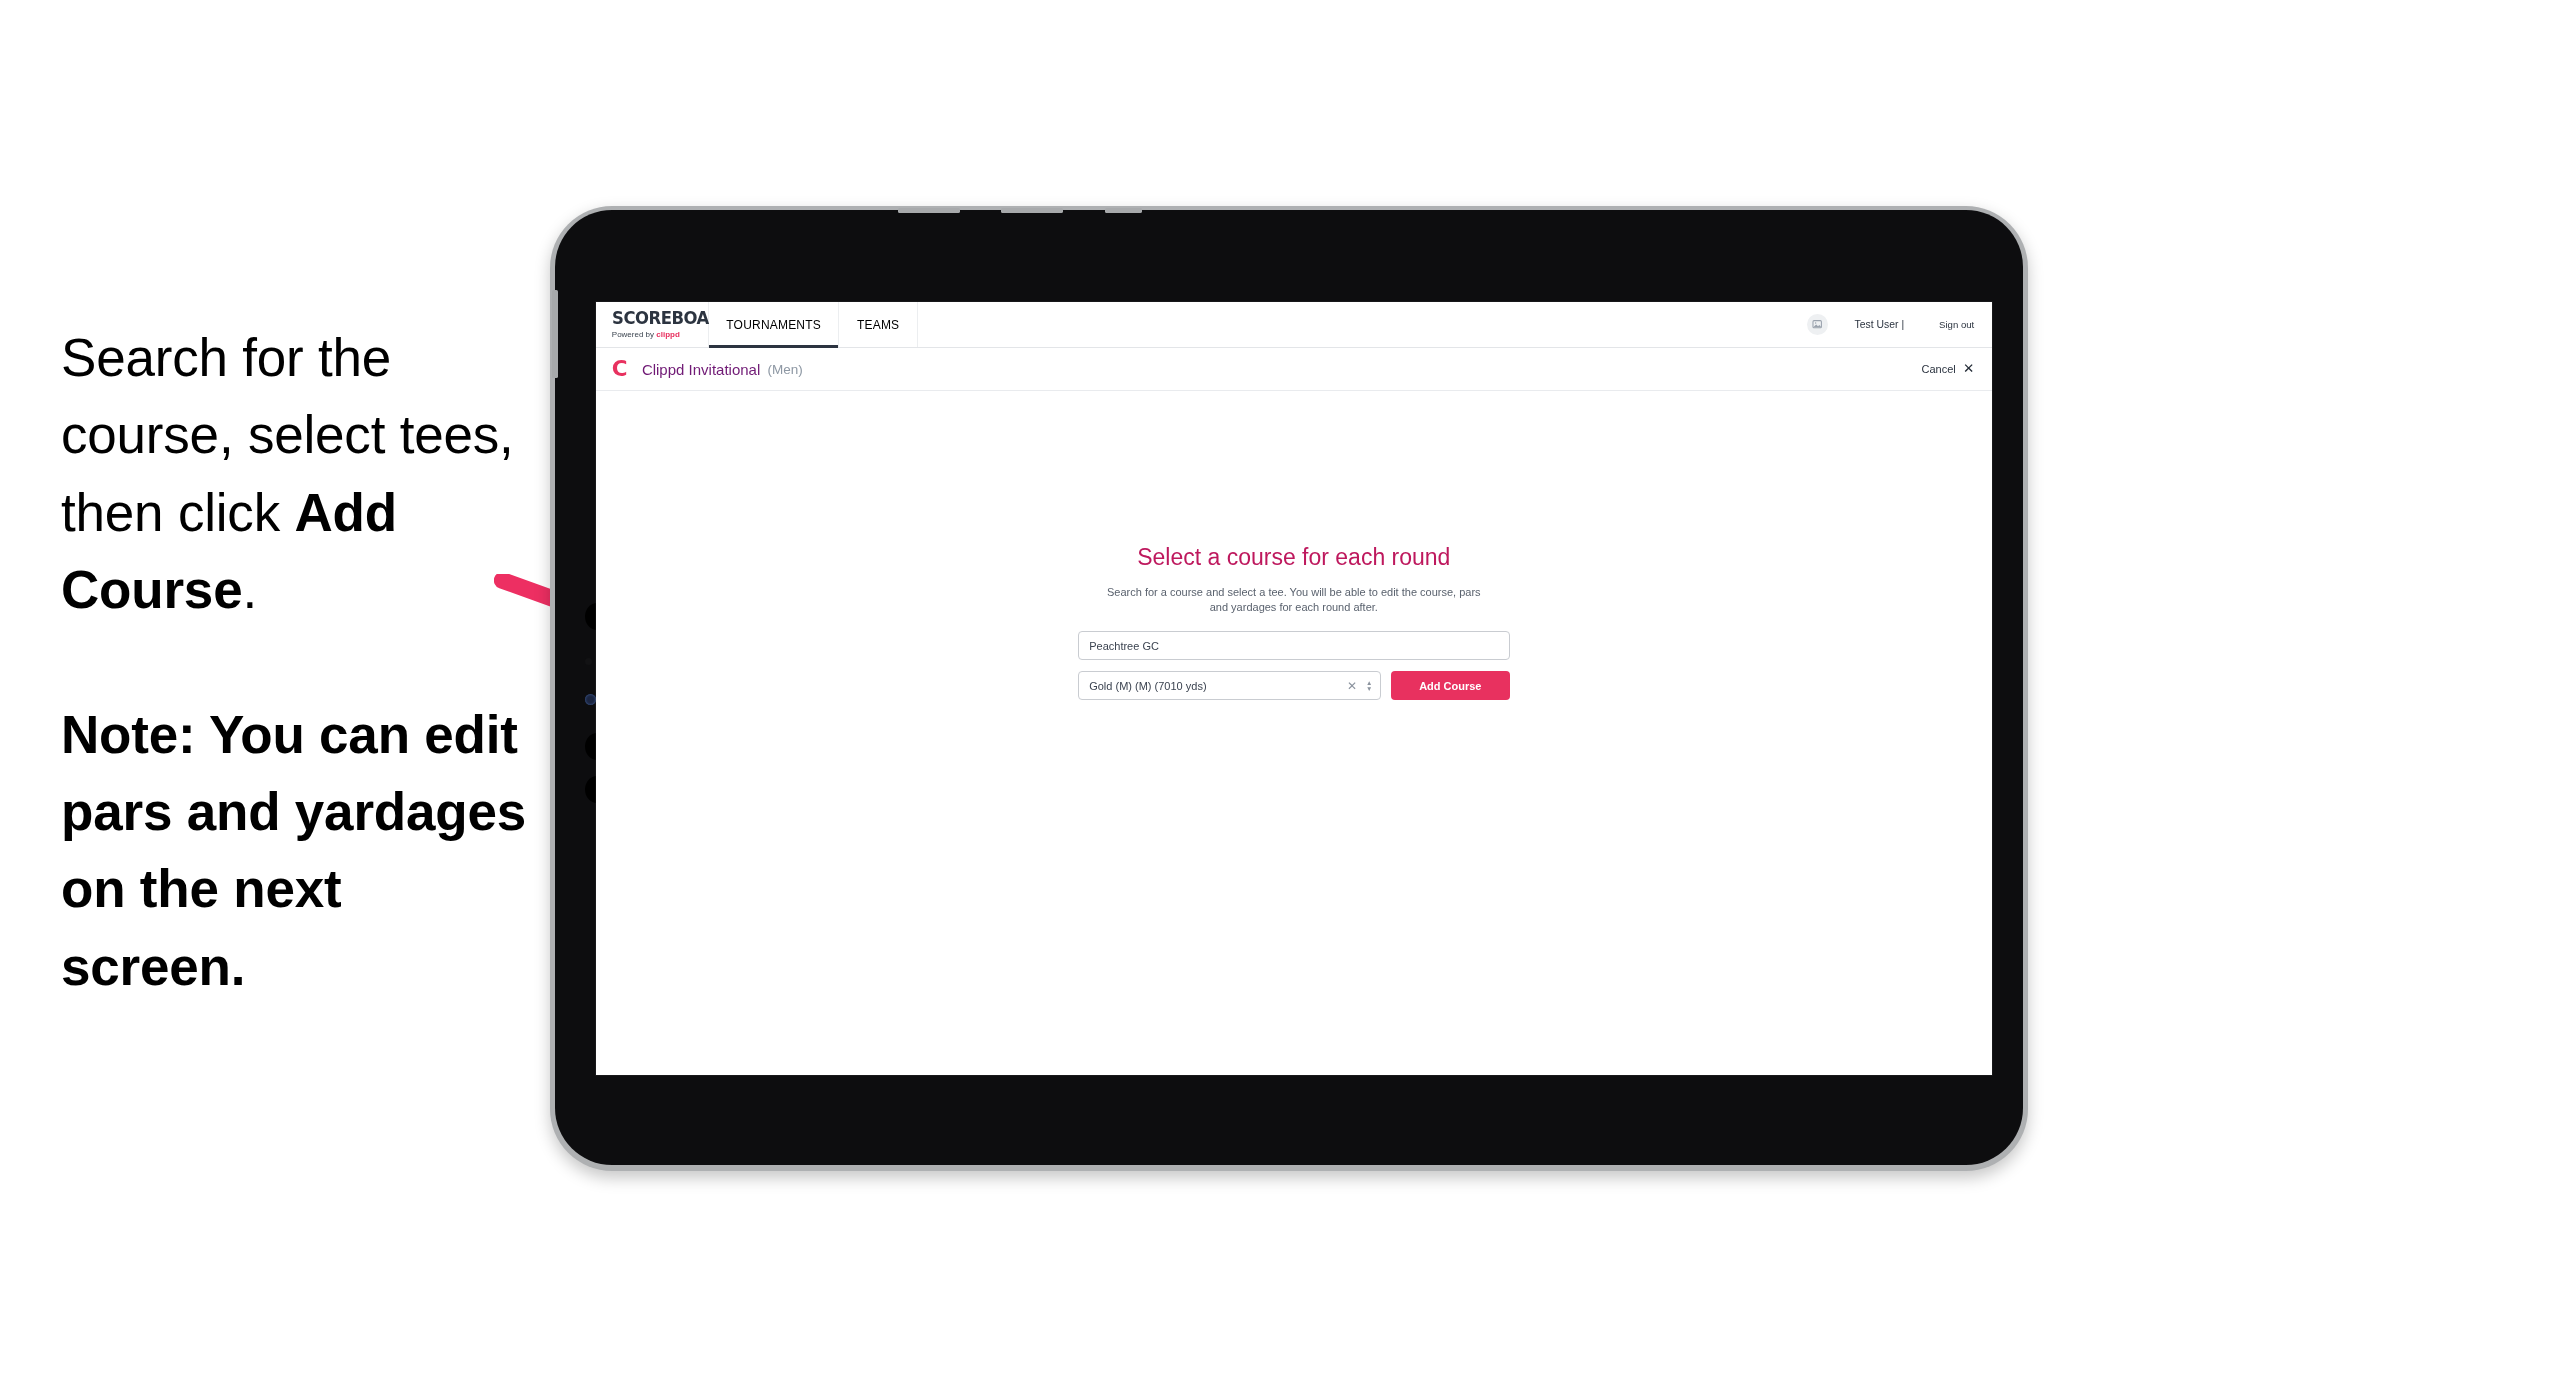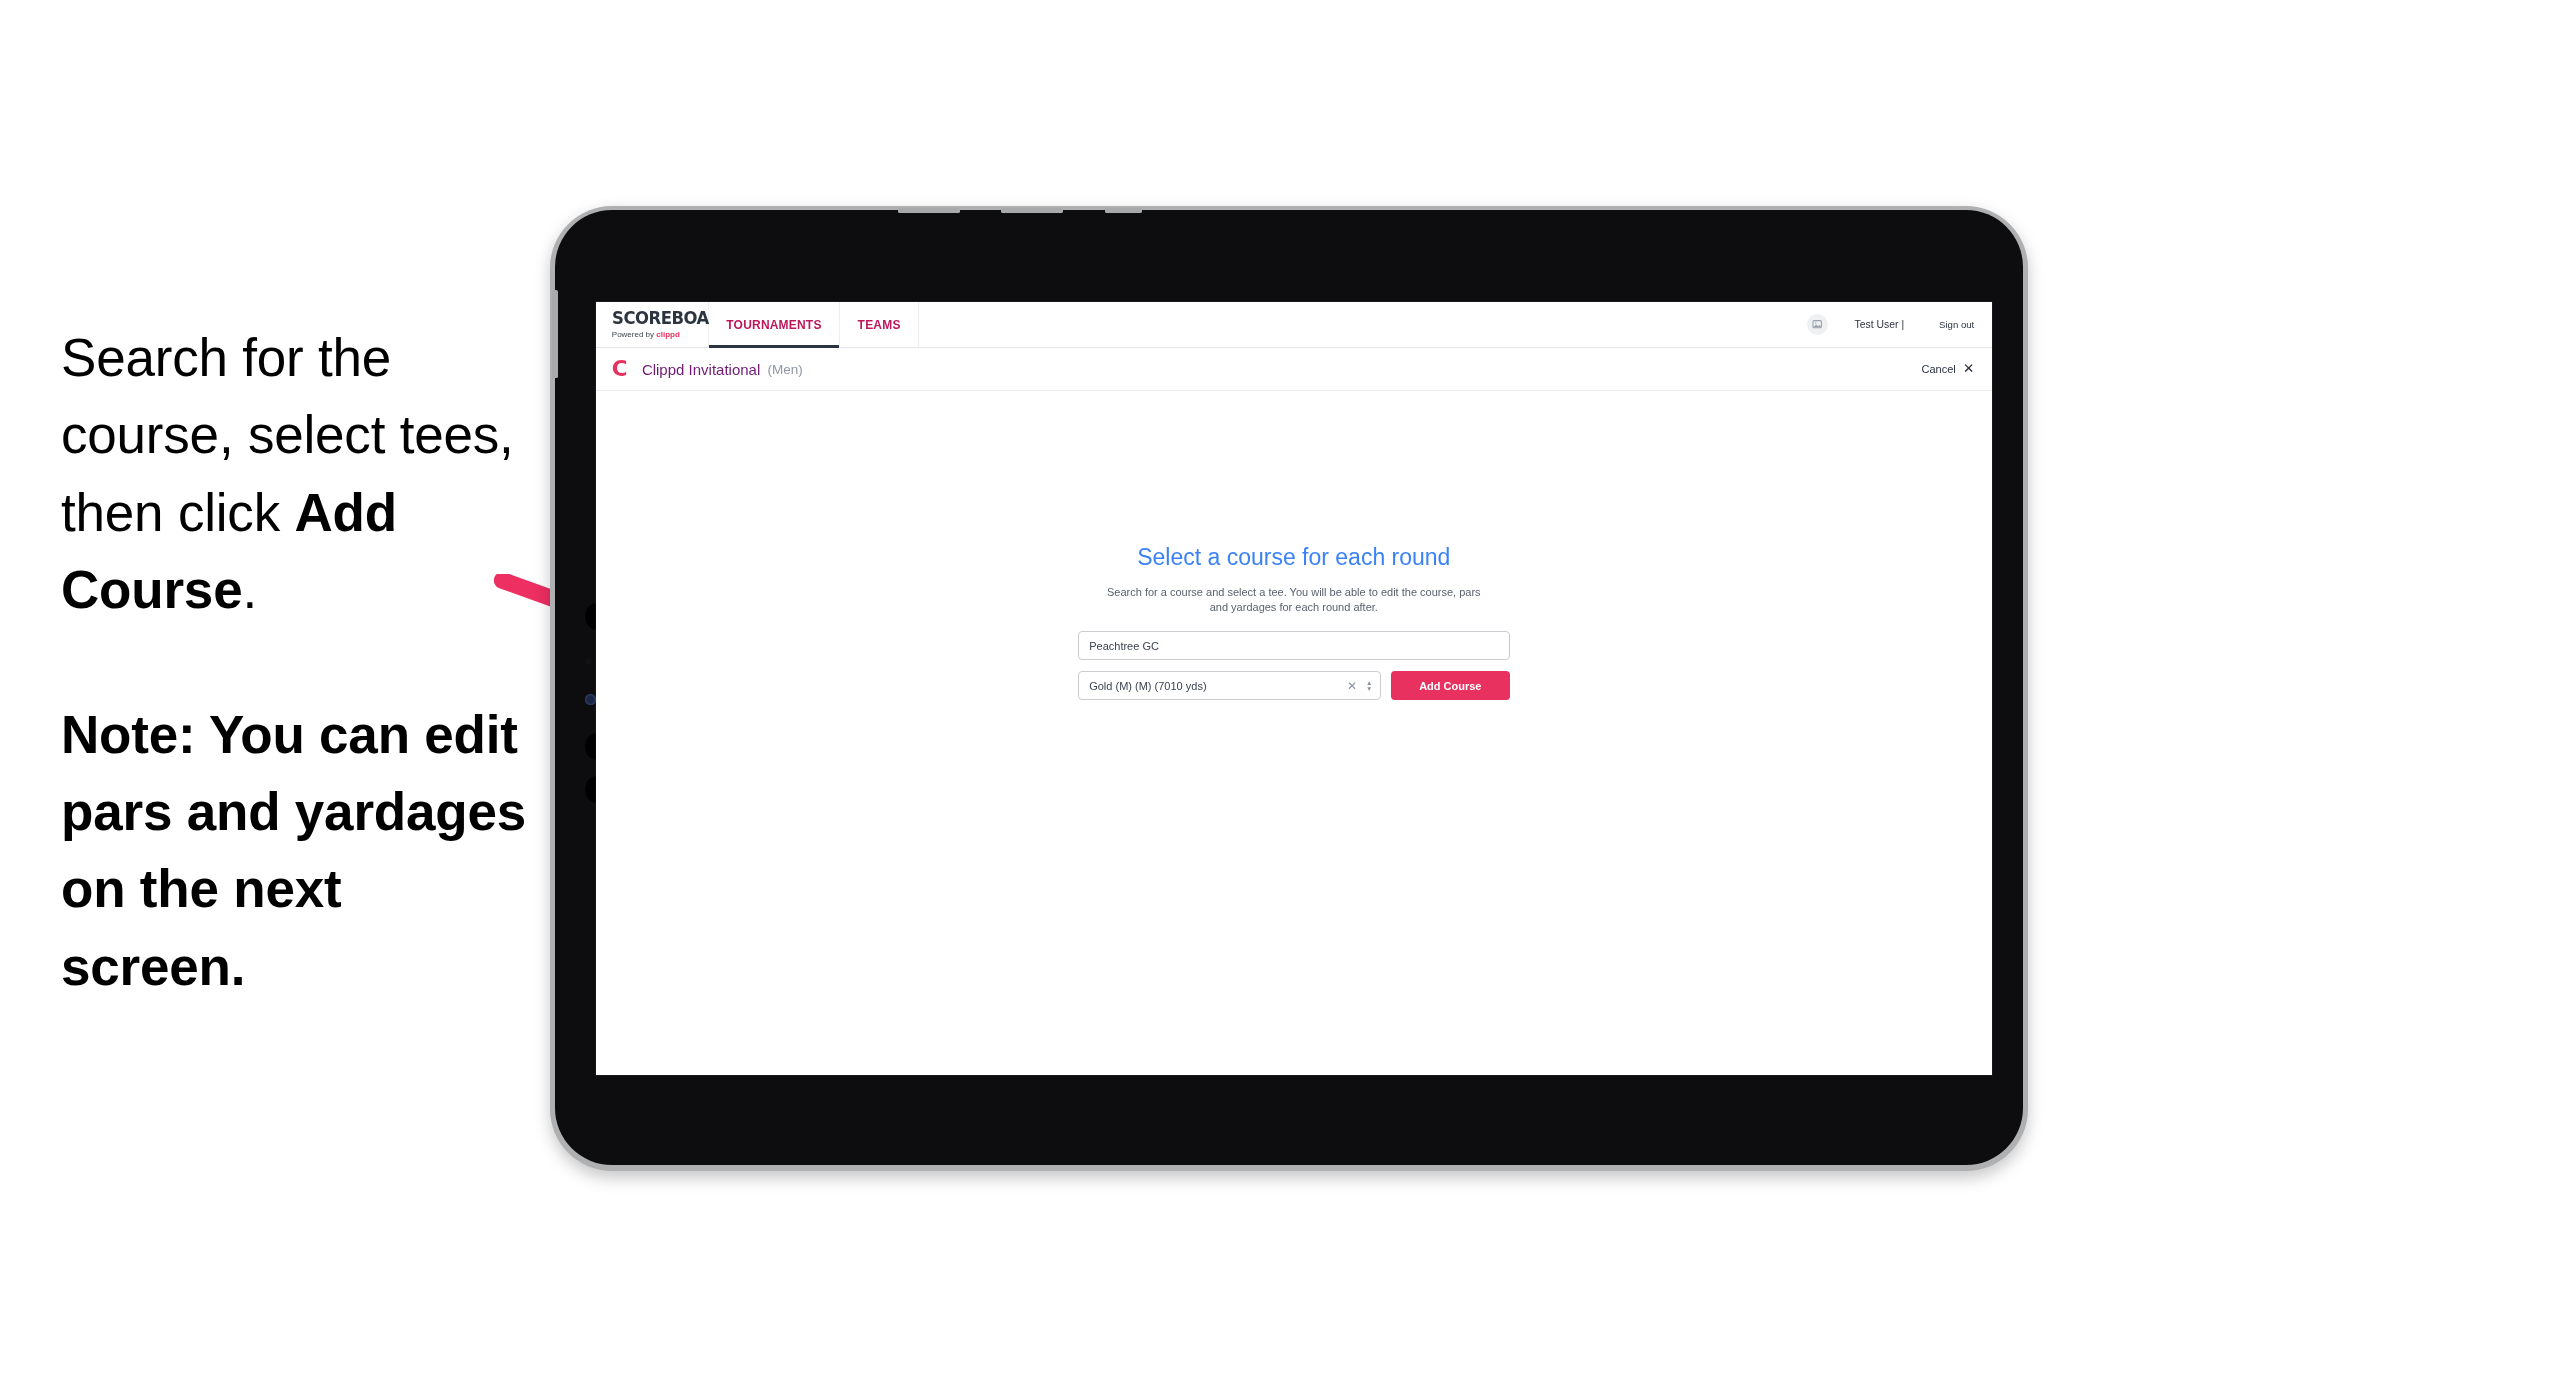--- a/index.html
+++ b/index.html
@@ -147,27 +147,26 @@
     white-space: nowrap;
   }
   .brand-sub .accent { color: #e8315f; font-weight: bold; }
 
   .nav-tabs { display: flex; align-items: stretch; }
   .nav-tab {
     display: flex;
     align-items: center;
     padding: 0 17.5px;
     font-size: 12px;
-    color: #be185d;
+    color: #000000;
     letter-spacing: 0.2px;
     border-right: 0.8px solid #eceef0;
     position: relative;
     cursor: pointer;
     background: #ffffff;
-    font-weight: bold;
   }
   .nav-tab.active::after {
     content: "";
     position: absolute;
     left: 0; right: 0; bottom: -0.8px;
     height: 2.4px;
     background: #2c3440;
   }
 
   .appbar-right {
@@ -261,21 +260,21 @@
     justify-content: center;
     padding-top: 153px;
     box-sizing: border-box;
   }
   .course-panel {
     width: 432px;
     text-align: center;
   }
   .panel-title {
     font-size: 23px;
-    color: #3b82f6;
+    color: #be185d;
     margin: 0 0 13.5px 0;
     font-weight: normal;
   }
   .panel-sub {
     font-size: 11px;
     line-height: 1.45;
     color: #5a626e;
     margin: 0 auto 15px auto;
     width: 374px;
   }

